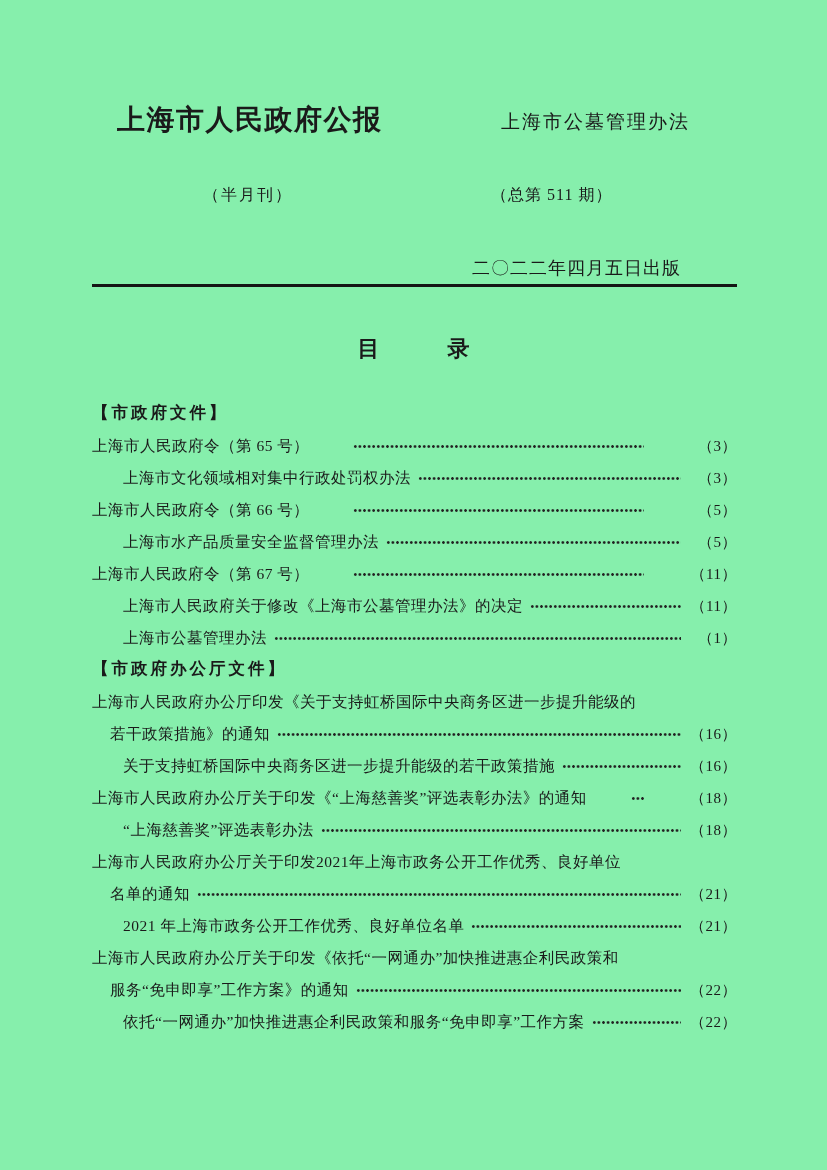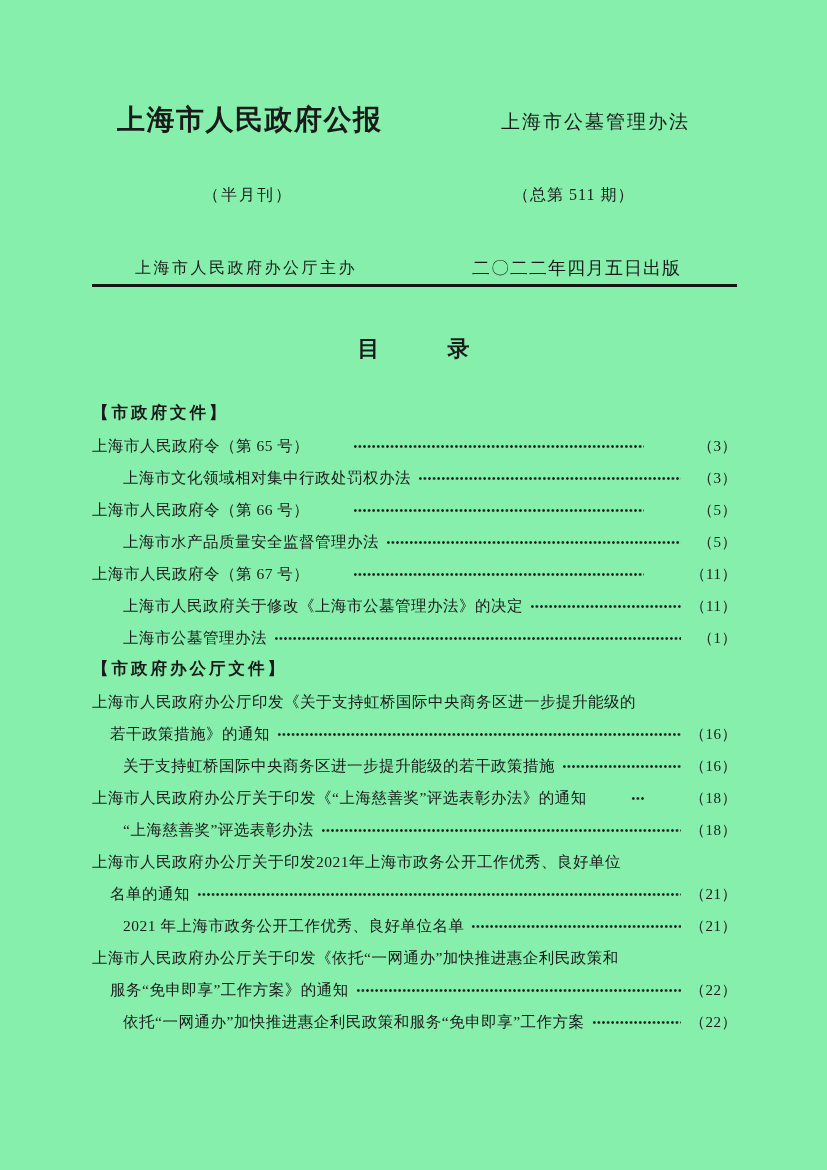--- a/index.html
+++ b/index.html
@@ -20,21 +20,21 @@
   }
   .gz-issue {
     position: absolute; left: 501px; top: 109px;
     font-size: 19px; letter-spacing: 2px; white-space: nowrap;
   }
   .gz-freq {
     position: absolute; left: 203px; top: 185px;
     font-size: 16px; letter-spacing: 2px; white-space: nowrap;
   }
   .gz-total {
-    position: absolute; left: 513px; top: 185px;
+    position: absolute; left: 491px; top: 185px;
     font-size: 16px; letter-spacing: 1px; white-space: nowrap;
   }
   .gz-pub {
     position: absolute; left: 135px; top: 258px;
     font-size: 16px; letter-spacing: 2.5px; white-space: nowrap;
   }
   .gz-date {
     position: absolute; left: 472px; top: 256px;
     font-size: 18px; letter-spacing: 1px; white-space: nowrap;
   }
@@ -80,21 +80,20 @@
 </style>
 </head>
 <body>
 
 <div class="page">
 
   <div class="gz-title">上海市人民政府公报</div>
   <div class="gz-issue">上海市公墓管理办法</div>
   <div class="gz-freq">（半月刊）</div>
   <div class="gz-total">（总第 511 期）</div>
-  <div class="gz-pub">上海市人民政府办公厅主办</div>
   <div class="gz-date">二〇二二年四月五日出版</div>
   <div class="gz-rule"></div>
 
   <div class="toc-title">
     <span>目</span>
     <span>录</span>
   </div>
 
   <div class="toc" id="toc">
       <div class="toc-heading">【市政府文件】</div>

